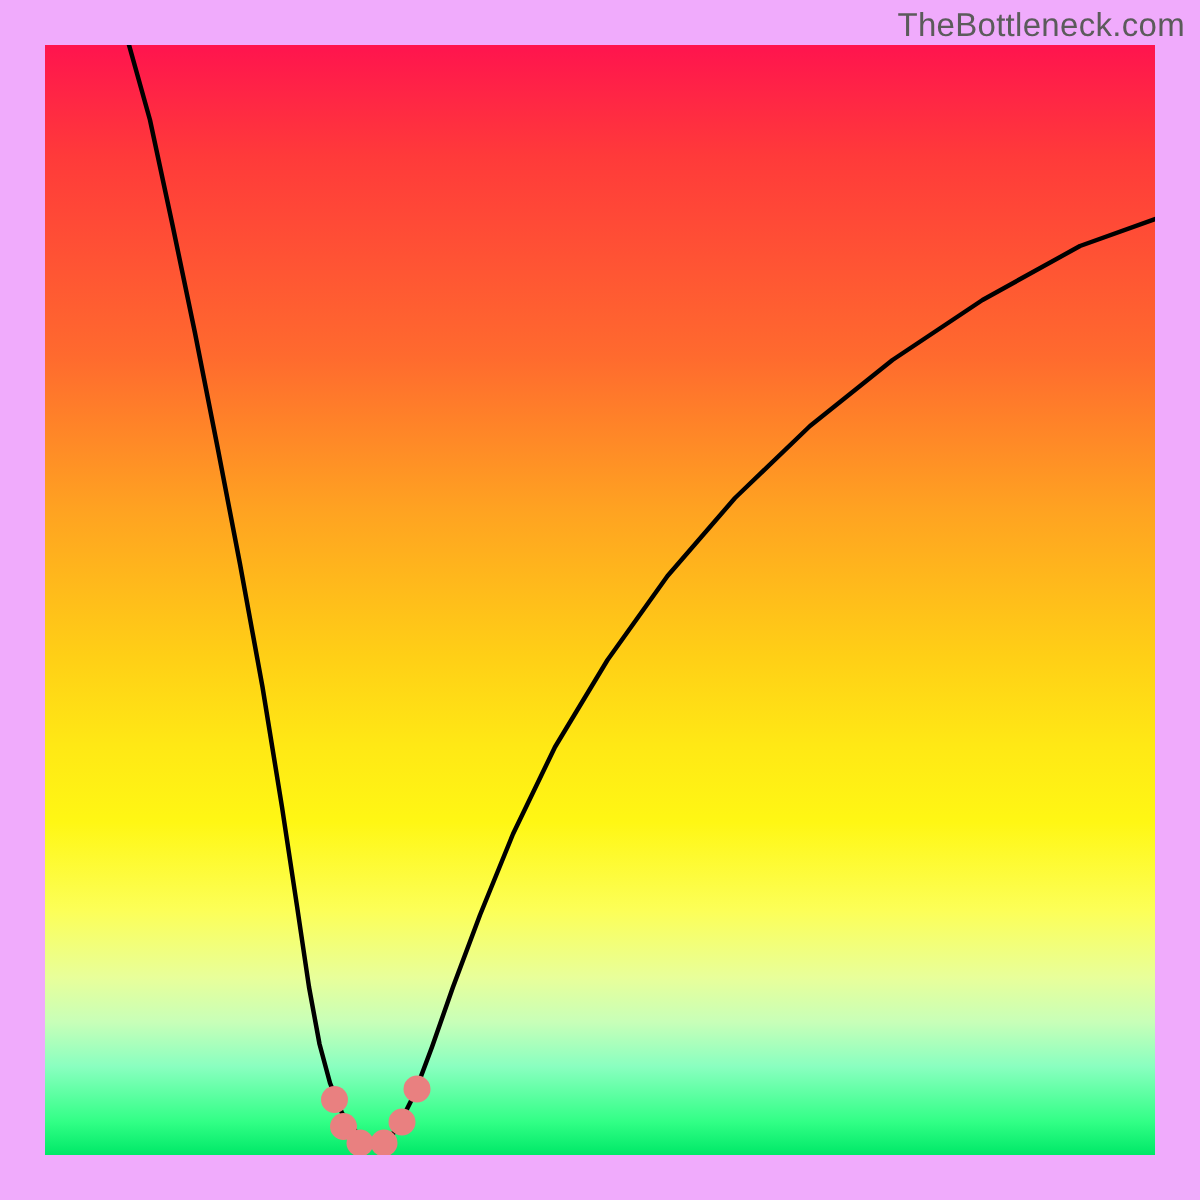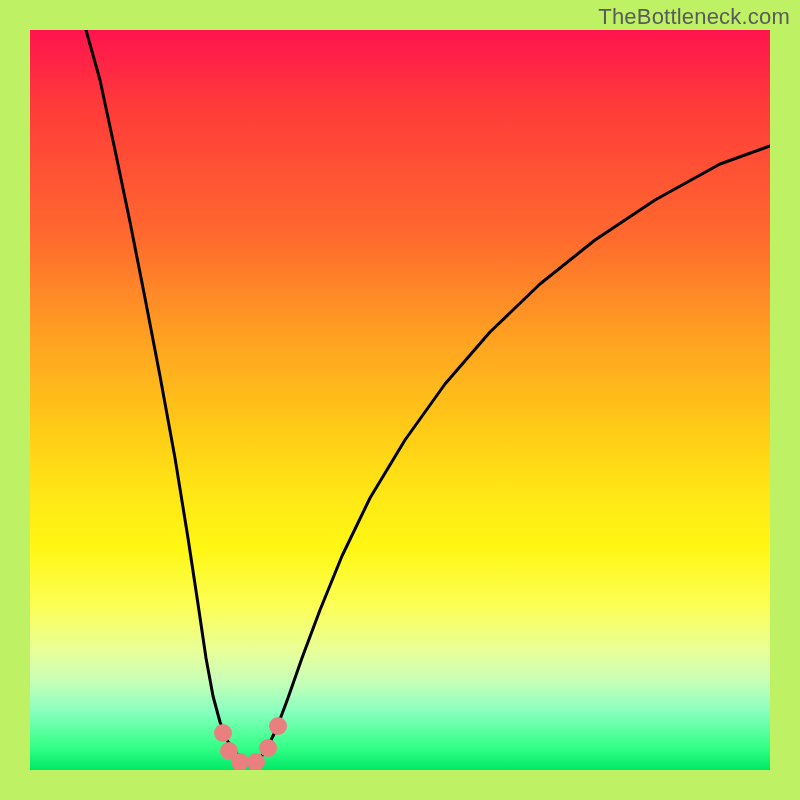--- a/index.html
+++ b/index.html
@@ -4,21 +4,21 @@
 <style>
   body {
     margin: 0;
     padding: 0;
     background: #fff;
   }
   .frame {
     width: 800px;
     height: 800px;
     position: relative;
-    background: #bef264;
+    background: #f0abfc;
   }
   .watermark {
     position: absolute;
     top: 4px;
     right: 10px;
     font-family: Arial, Helvetica, sans-serif;
     font-size: 22px;
     color: #5b5b5b;
     font-weight: 500;
     letter-spacing: 0.2px;

